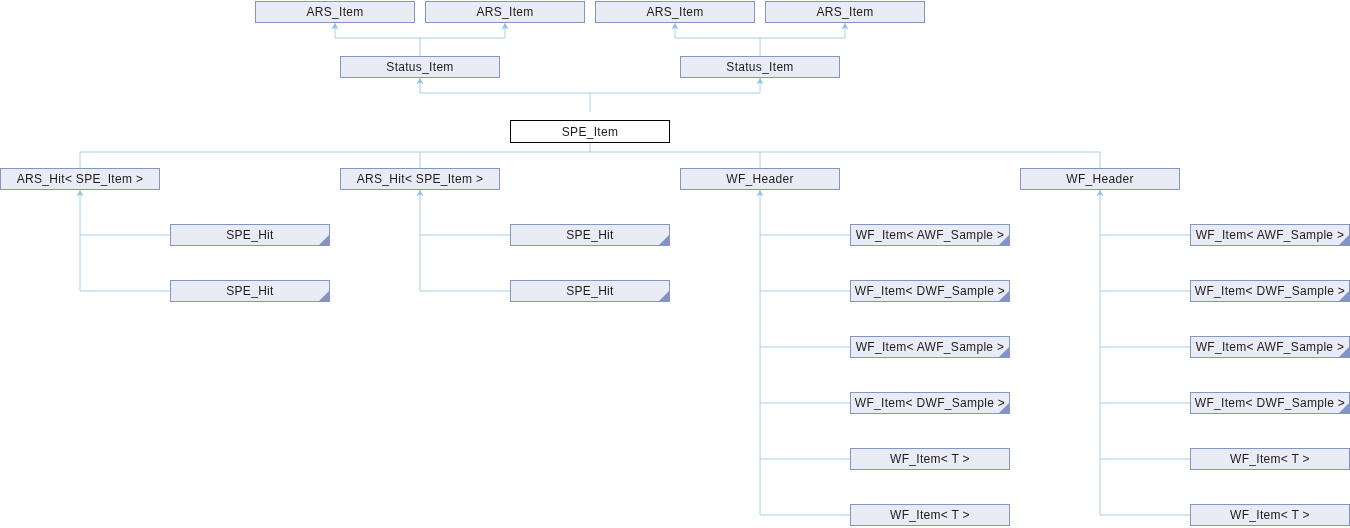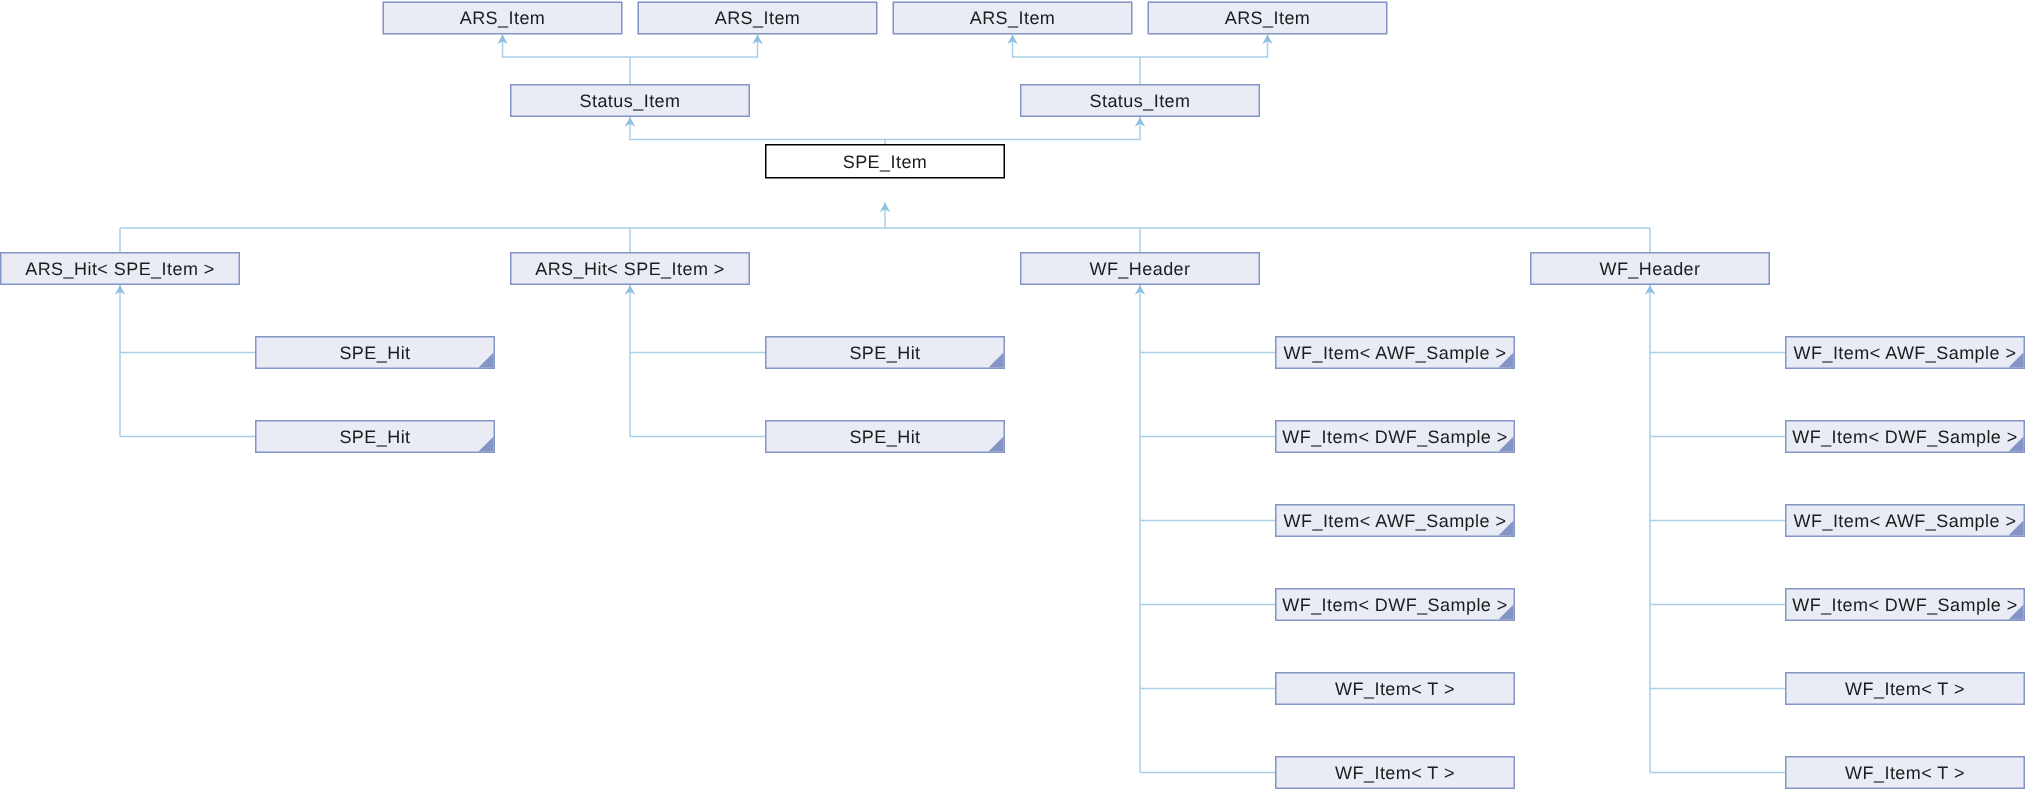--- a/index.html
+++ b/index.html
@@ -95,21 +95,21 @@
       </div>
       <div class="node" style="left: 765px; top: 1px; width: 160px; height: 22px;">
         <span>ARS_Item</span>
       </div>
       <div class="node" style="left: 340px; top: 56px; width: 160px; height: 22px;">
         <span>Status_Item</span>
       </div>
       <div class="node" style="left: 680px; top: 56px; width: 160px; height: 22px;">
         <span>Status_Item</span>
       </div>
-      <div class="node current" style="left: 510px; top: 96px; width: 160px; height: 23px; justify-content: center;">
+      <div class="node current" style="left: 510px; top: 120px; width: 160px; height: 23px; justify-content: center;">
         <span>SPE_Item</span>
       </div>
       <div class="node" style="left: 0px; top: 168px; width: 160px; height: 22px;">
         <span>ARS_Hit&lt; SPE_Item &gt;</span>
       </div>
       <div class="node" style="left: 340px; top: 168px; width: 160px; height: 22px;">
         <span>ARS_Hit&lt; SPE_Item &gt;</span>
       </div>
       <div class="node" style="left: 680px; top: 168px; width: 160px; height: 22px;">
         <span>WF_Header</span>

